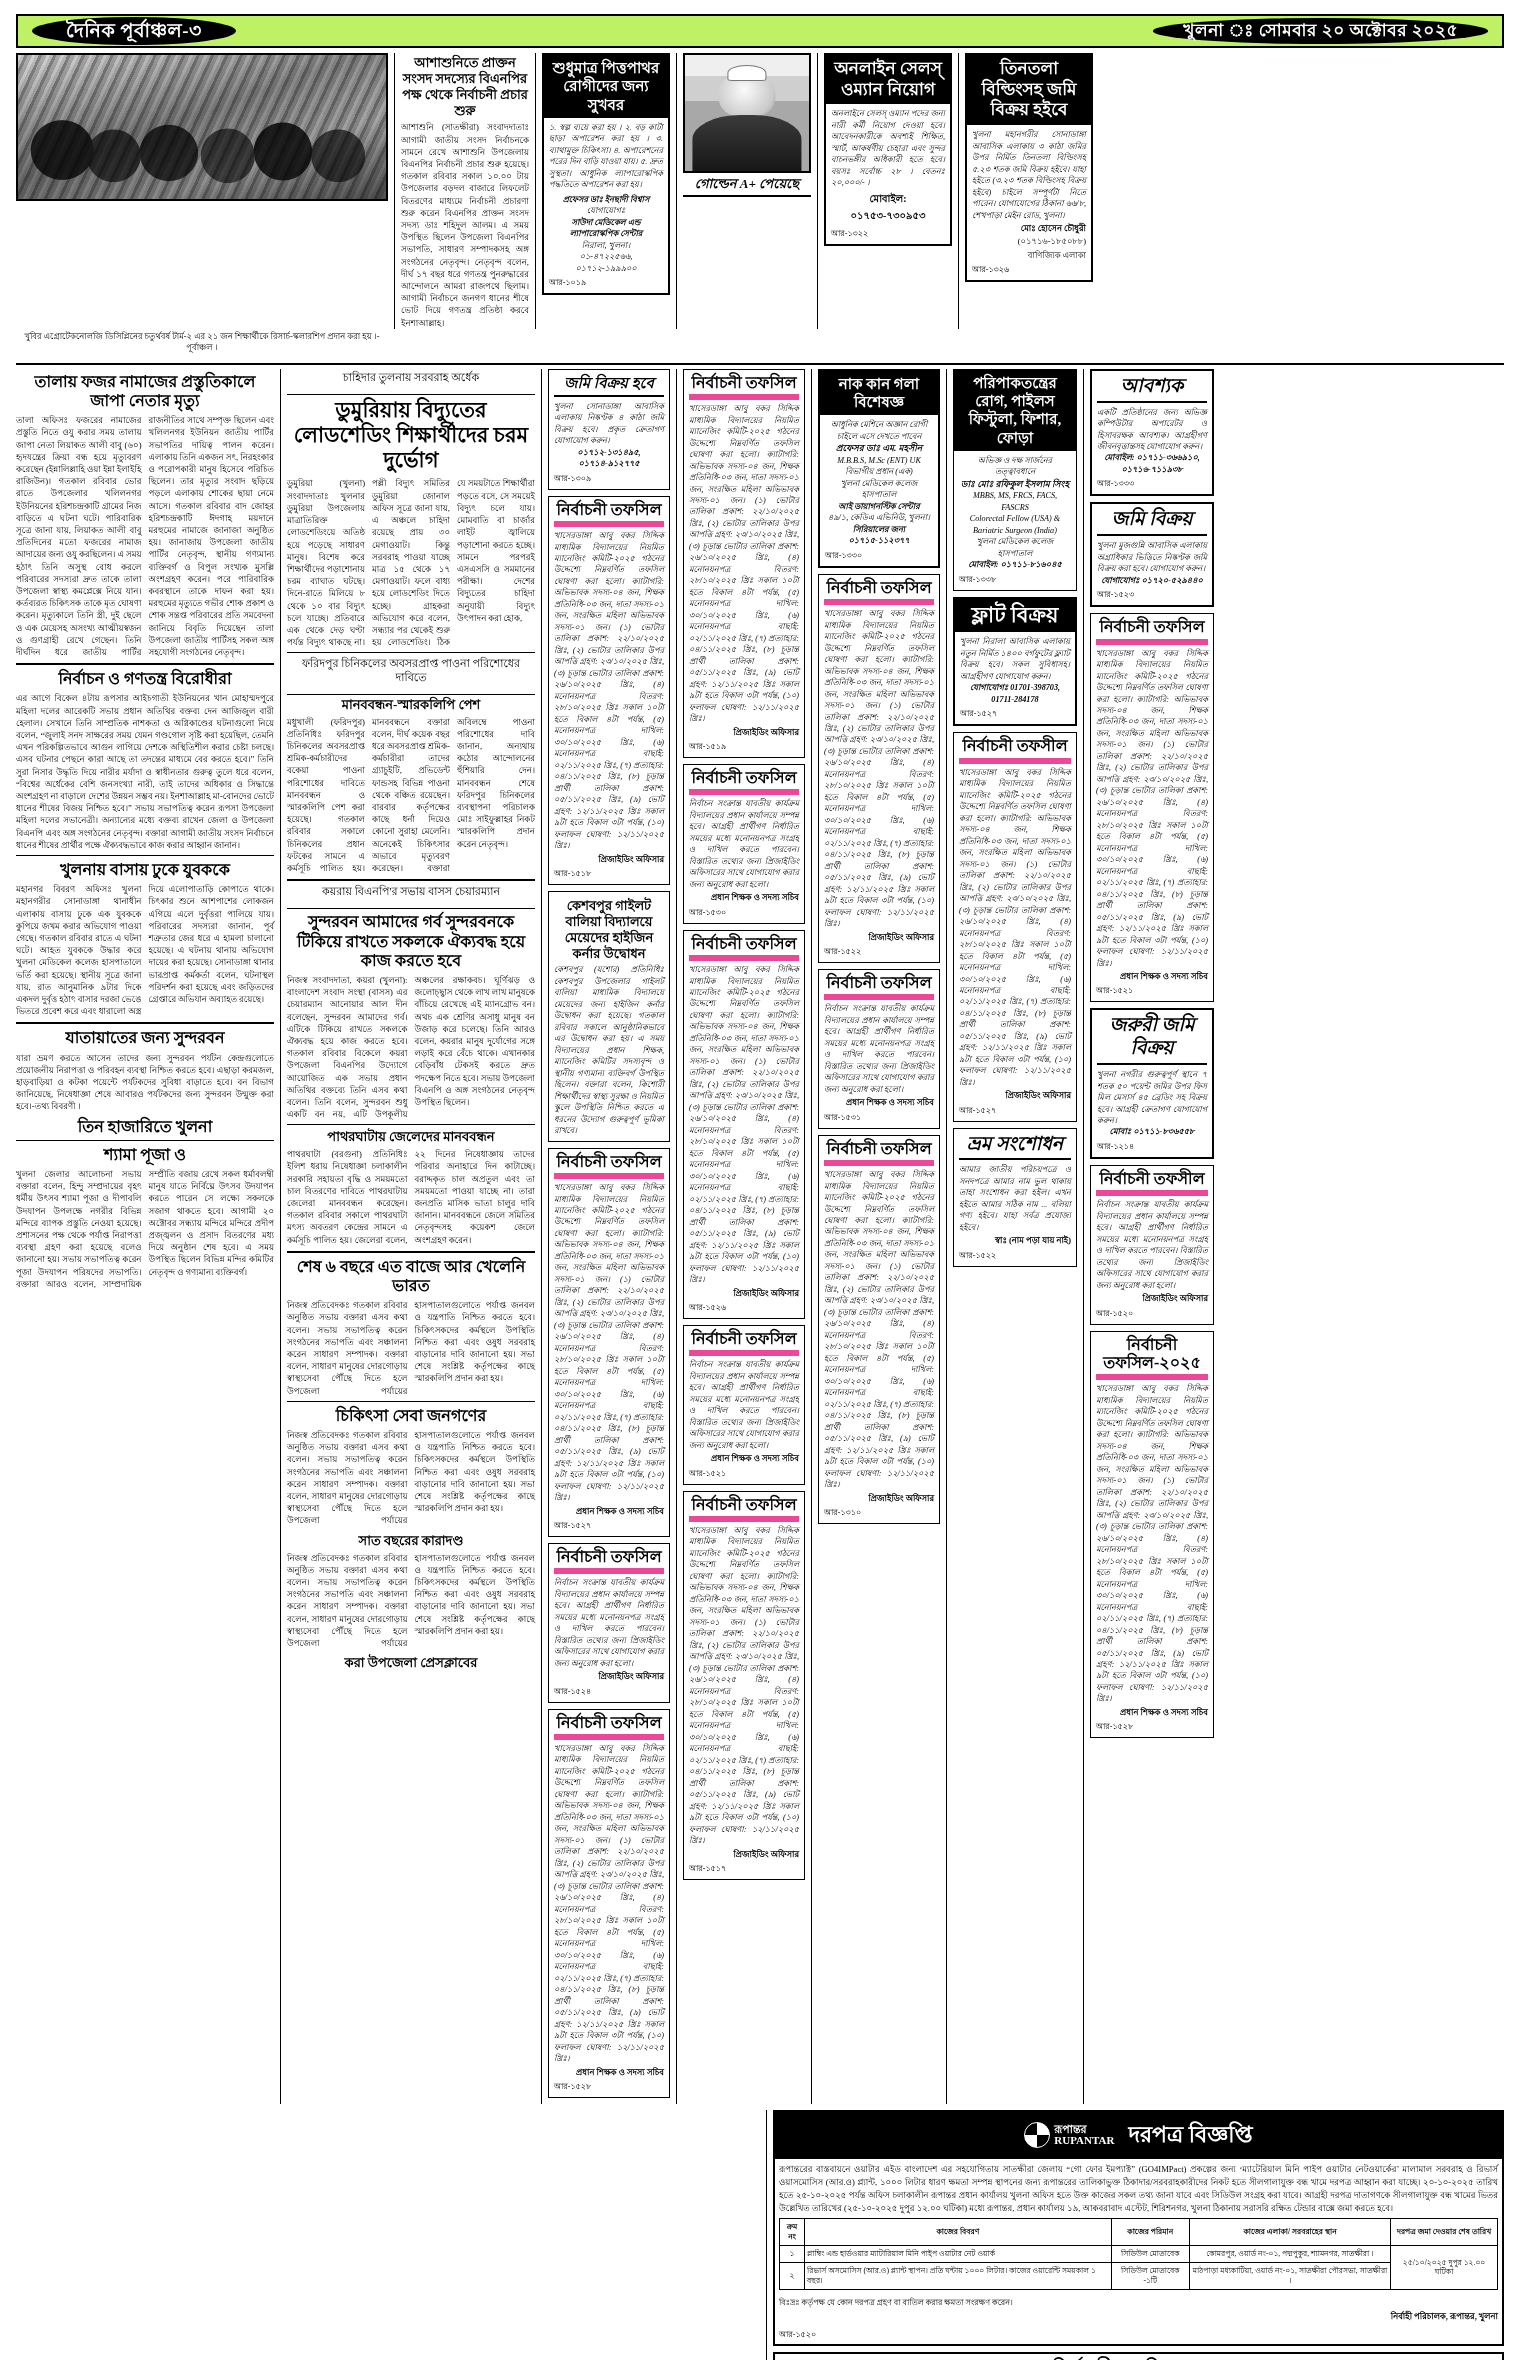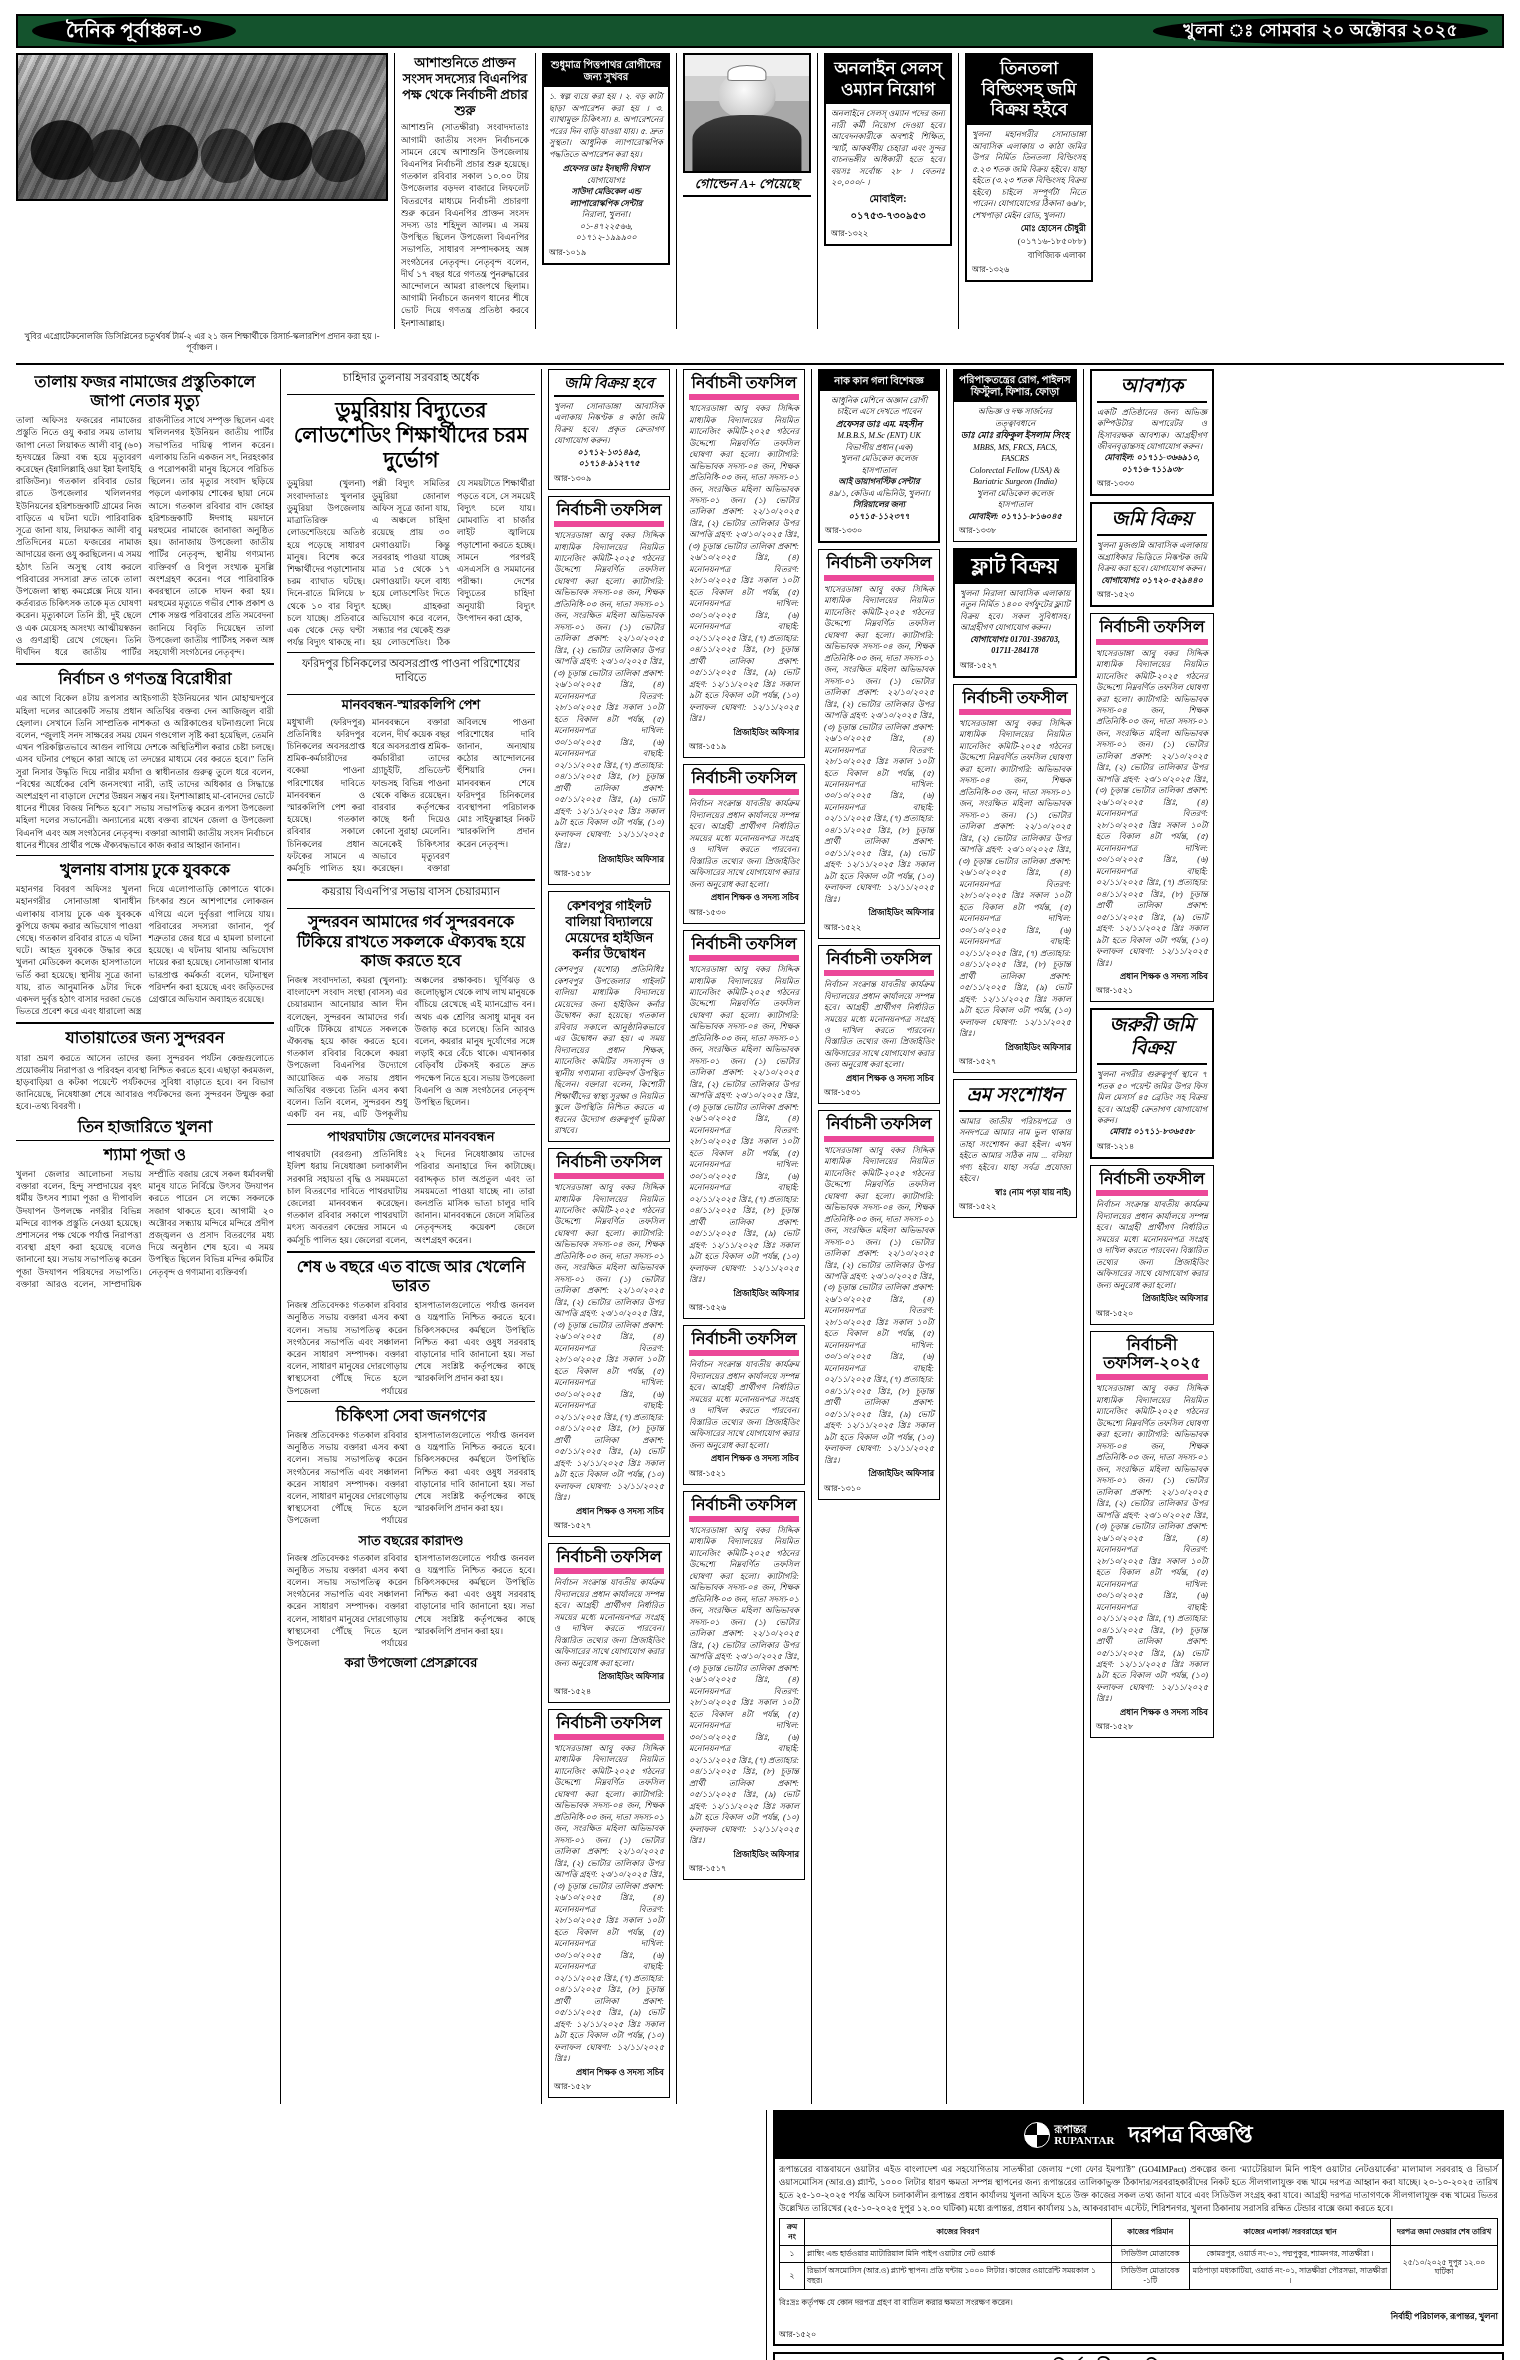--- a/index.html
+++ b/index.html
@@ -10,21 +10,21 @@
     -webkit-font-smoothing:none;
   }
   .page{
     position:relative;width:1520px;height:2360px;
     box-sizing:border-box;padding:14px 16px 10px 16px;
     background:#fff;
   }
 
   
   .masthead{
-    position:relative;height:34px;background:#14532d;
+    position:relative;height:34px;background:#bef264;
     border:2px solid #000;box-sizing:border-box;
     display:flex;align-items:center;justify-content:space-between;
     margin-bottom:5px;
   }
   .mast-pill{
     background:#000;color:#fff;font-weight:bold;
     border-radius:50%/50%;
     padding:3px 34px;font-size:19px;letter-spacing:.5px;
     white-space:nowrap;line-height:1.15;
   }
@@ -95,21 +95,21 @@
   
   .ad{
     border:2px solid #000;box-sizing:border-box;
     padding:4px 5px;margin-bottom:6px;background:#fff;
   }
   .ad.thin{border-width:1px;}
   .adbanner{
     background:#000;color:#fff;text-align:center;font-weight:bold;
     font-size:17px;line-height:1.22;padding:4px 3px;margin:-4px -5px 4px -5px;
   }
-  .adbanner.sm{font-size:10px;}
+  .adbanner.sm{font-size:15px;}
   .adbanner.lg{font-size:21px;}
   .adtitle{
     text-align:center;font-weight:bold;font-size:15px;line-height:1.2;
     border-bottom:2px solid #000;padding-bottom:3px;margin-bottom:4px;font-style:italic;
   }
   .adtitle.big{font-size:19px;}
   .adtxt{font-size:8.2px;line-height:1.4;text-align:justify;font-style:italic;}
   .adtxt.c{text-align:center;}
   .adsign{font-size:8.4px;text-align:right;line-height:1.35;margin-top:2px;}
   .adref{font-size:8px;margin-top:2px;}

